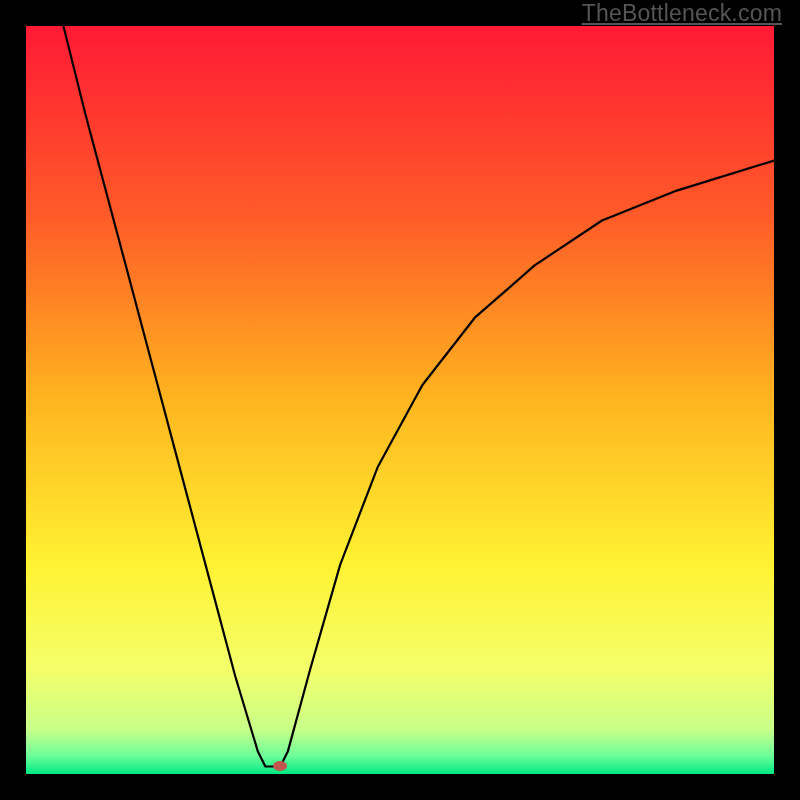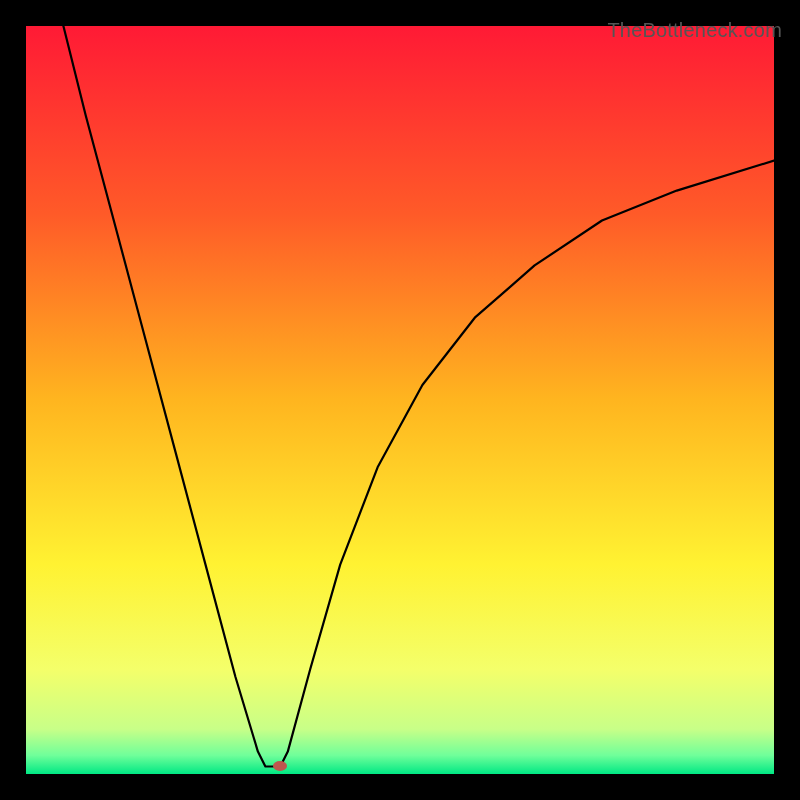--- a/index.html
+++ b/index.html
@@ -6,27 +6,28 @@
     margin: 0;
     padding: 0;
     width: 800px;
     height: 800px;
     position: relative;
     background: #000;
     font-family: Arial, Helvetica, sans-serif;
   }
   .watermark {
     position: absolute;
-    top: 19px;
+    top: 0;
     right: 18px;
     color: #555;
-    font-size: 20px;
+    font-size: 23px;
     font-weight: 500;
     letter-spacing: 0.2px;
     z-index: 10;
+    text-decoration: underline;
   }
   .chart-frame {
     position: absolute;
     top: 26px;
     left: 26px;
     width: 748px;
     height: 748px;
   }
   svg {
     display: block;

